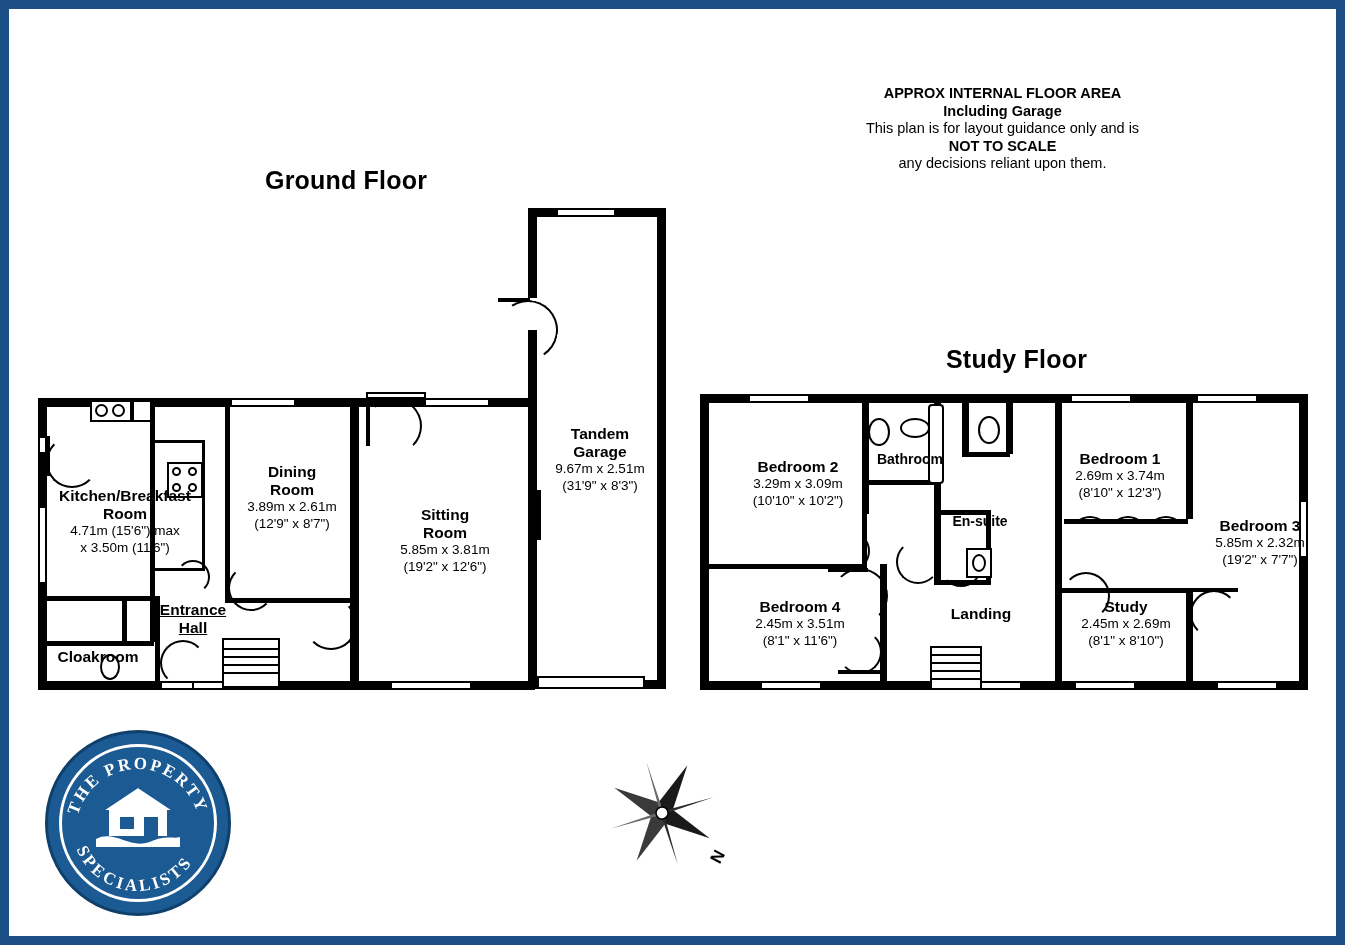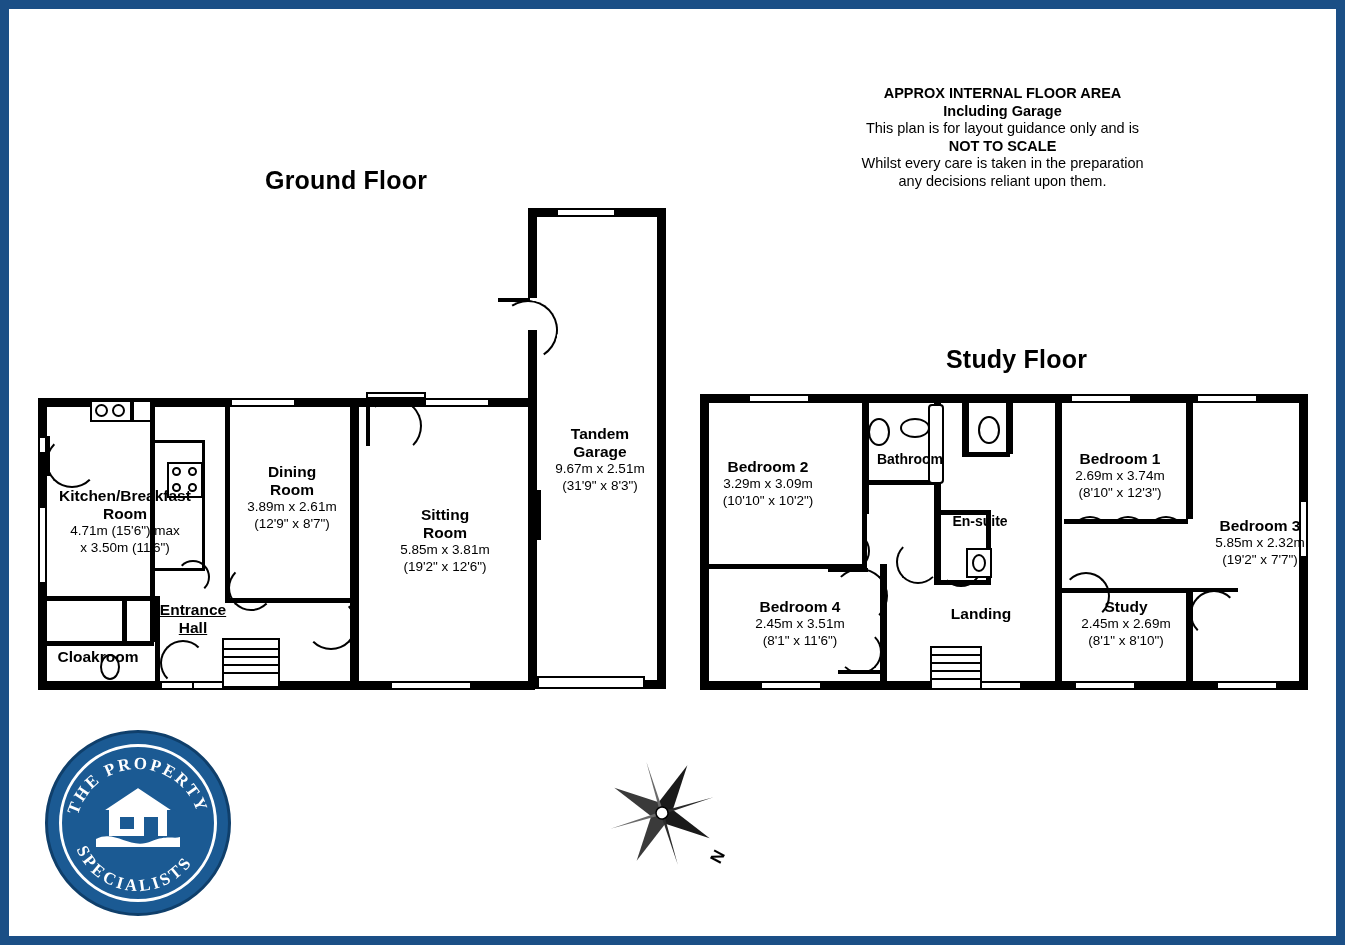--- a/index.html
+++ b/index.html
@@ -76,21 +76,20 @@
 
 <div class="page-border"></div>
 
 <div class="canvas">
 
   <div class="note" style="left:835px;top:85px;width:335px;">
     <div class="b">APPROX INTERNAL FLOOR AREA</div>
     <div class="b">Including Garage</div>
     <div>This plan is for layout guidance only and is</div>
     <div class="b">NOT TO SCALE</div>
-    <div>Whilst every care is taken in the preparation</div>
     <div>any decisions reliant upon them.</div>
   </div>
 
   <div class="floor-title" style="left:265px;top:166px;">Ground Floor</div>
   <div class="floor-title" style="left:946px;top:345px;">Study Floor</div>
 
   <div>
 
     <div class="w" style="left:528px;top:208px;width:138px;height:9px;"></div>
     <div class="w" style="left:657px;top:208px;width:9px;height:480px;"></div>
@@ -268,21 +267,21 @@
     <div class="thin" style="left:930px;top:670px;width:52px;height:2px;"></div>
     <div class="thin" style="left:930px;top:678px;width:52px;height:2px;"></div>
 
     <div class="fx fx-r" style="left:868px;top:418px;width:22px;height:28px;"></div>
     <div class="fx fx-r" style="left:900px;top:418px;width:30px;height:20px;"></div>
     <div class="fx" style="left:928px;top:404px;width:16px;height:80px;border-radius:4px;"></div>
     <div class="fx fx-r" style="left:978px;top:416px;width:22px;height:28px;"></div>
     <div class="fx" style="left:966px;top:548px;width:26px;height:30px;"></div>
     <div class="fx fx-r" style="left:972px;top:554px;width:14px;height:18px;"></div>
 
-    <div class="room" style="left:688px;top:458px;width:160px;">
+    <div class="room" style="left:718px;top:458px;width:160px;">
       <div class="name">Bedroom 2</div>
       <div class="dim">3.29m x 3.09m</div>
       <div class="dim">(10'10" x 10'2")</div>
     </div>
 
     <div class="room small" style="left:855px;top:450px;width:110px;">
       <div class="name">Bathroom</div>
     </div>
 
     <div class="room" style="left:1030px;top:450px;width:180px;">

